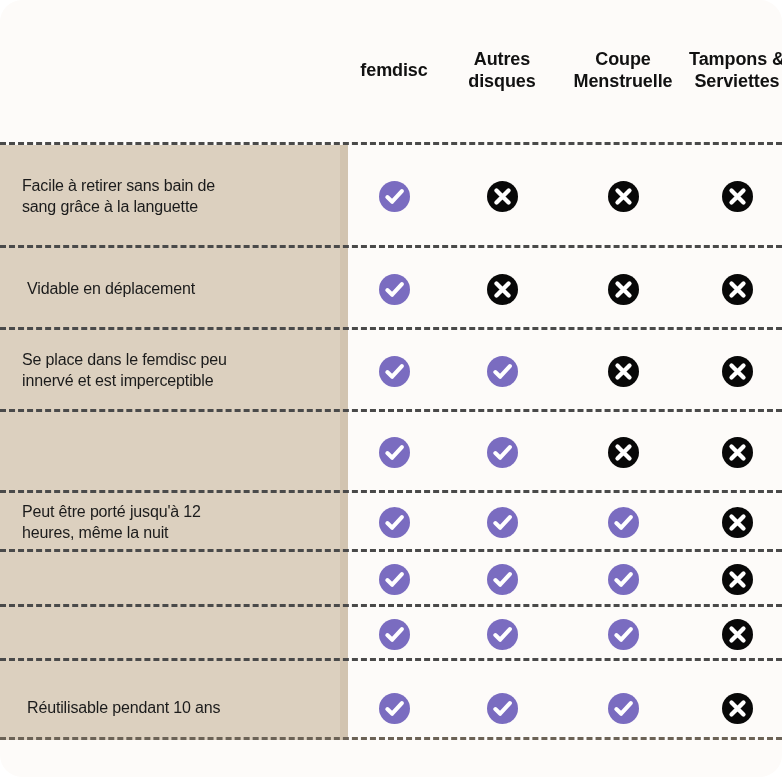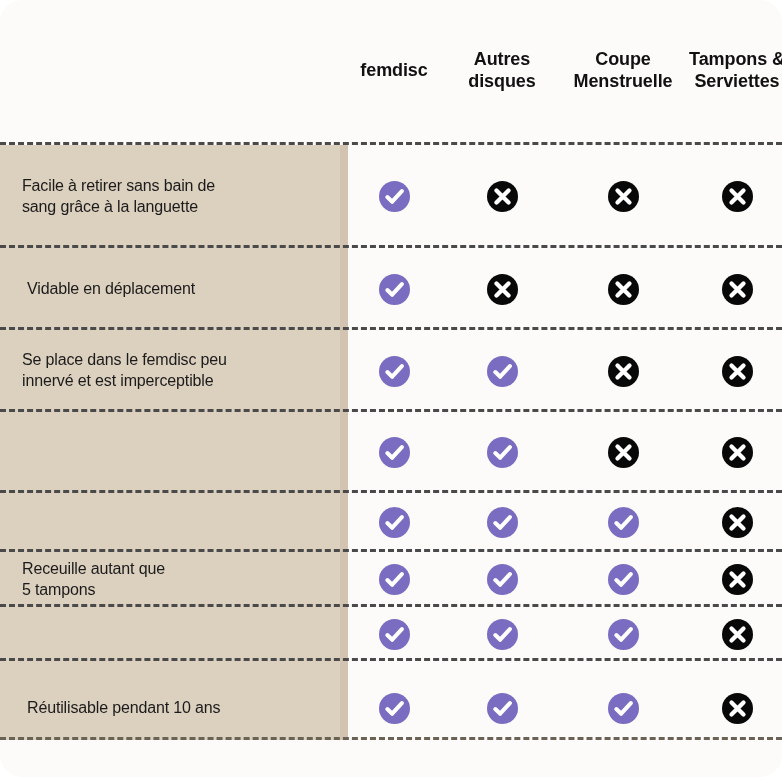--- a/index.html
+++ b/index.html
@@ -251,20 +251,22 @@
         </div>
         <div class="cell c3">
           <svg class="icon" viewBox="0 0 32 32">
             <circle cx="16" cy="16" r="16" fill="#080808"></circle>
             <path d="M9.8 9.8 L22.2 22.2 M22.2 9.8 L9.8 22.2" fill="none" stroke="#ffffff" stroke-width="4.4" stroke-linecap="round"></path>
           </svg>
         </div>
       </div>
       <div class="hrule" style="top:490px"></div>
       <div class="row" style="top:493px;height:59px">
+        <div class="row-label">Peut être porté jusqu'à 12
+heures, même la nuit</div>
         <div class="cell c0">
           <svg class="icon" viewBox="0 0 32 32">
             <circle cx="16" cy="16" r="16" fill="#7a6cc0"></circle>
             <path d="M8.6 16.6 L13.6 21.4 L23.6 10.4" fill="none" stroke="#ffffff" stroke-width="4.2" stroke-linecap="round" stroke-linejoin="round"></path>
           </svg>
         </div>
         <div class="cell c1">
           <svg class="icon" viewBox="0 0 32 32">
             <circle cx="16" cy="16" r="16" fill="#7a6cc0"></circle>
             <path d="M8.6 16.6 L13.6 21.4 L23.6 10.4" fill="none" stroke="#ffffff" stroke-width="4.2" stroke-linecap="round" stroke-linejoin="round"></path>
@@ -278,22 +280,20 @@
         </div>
         <div class="cell c3">
           <svg class="icon" viewBox="0 0 32 32">
             <circle cx="16" cy="16" r="16" fill="#080808"></circle>
             <path d="M9.8 9.8 L22.2 22.2 M22.2 9.8 L9.8 22.2" fill="none" stroke="#ffffff" stroke-width="4.4" stroke-linecap="round"></path>
           </svg>
         </div>
       </div>
       <div class="hrule" style="top:549px"></div>
       <div class="row" style="top:552px;height:55px">
-        <div class="row-label">Receuille autant que
-5 tampons</div>
         <div class="cell c0">
           <svg class="icon" viewBox="0 0 32 32">
             <circle cx="16" cy="16" r="16" fill="#7a6cc0"></circle>
             <path d="M8.6 16.6 L13.6 21.4 L23.6 10.4" fill="none" stroke="#ffffff" stroke-width="4.2" stroke-linecap="round" stroke-linejoin="round"></path>
           </svg>
         </div>
         <div class="cell c1">
           <svg class="icon" viewBox="0 0 32 32">
             <circle cx="16" cy="16" r="16" fill="#7a6cc0"></circle>
             <path d="M8.6 16.6 L13.6 21.4 L23.6 10.4" fill="none" stroke="#ffffff" stroke-width="4.2" stroke-linecap="round" stroke-linejoin="round"></path>

